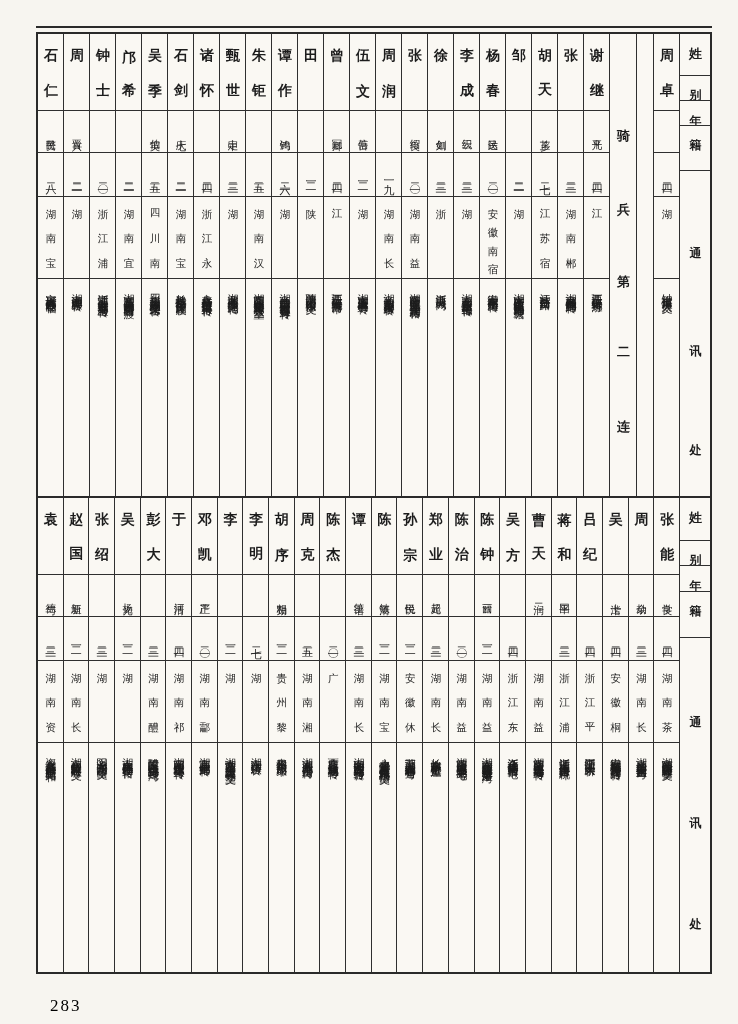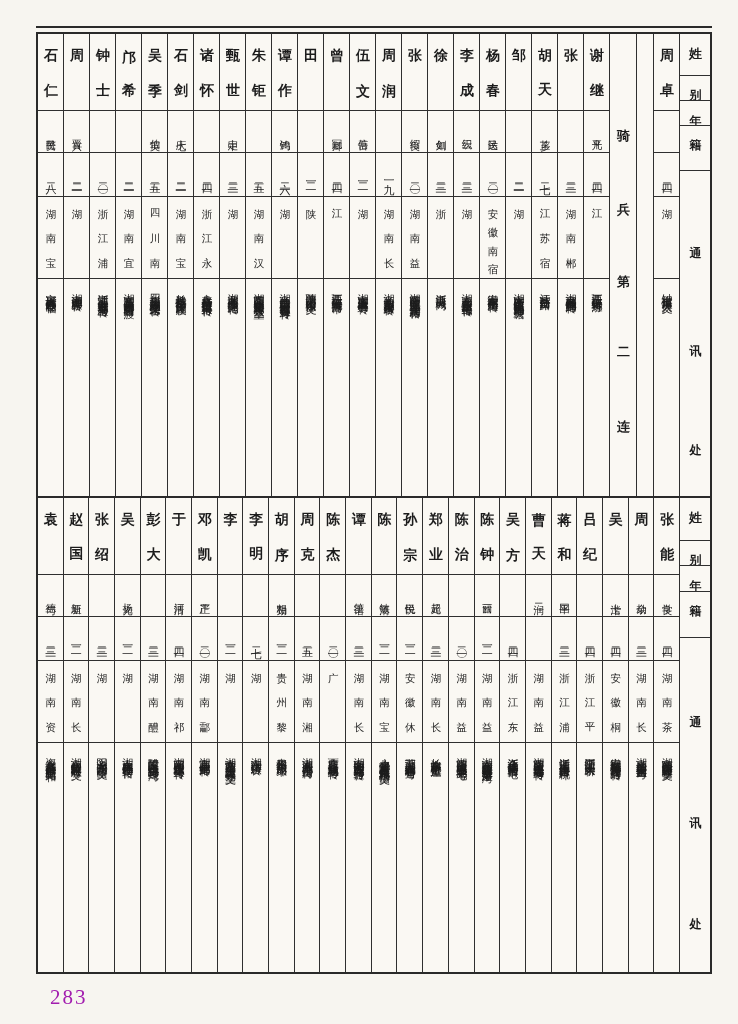--- a/index.html
+++ b/index.html
@@ -51,22 +51,22 @@
   .c-native{height:82px;font-size:10.5px;}
   .c-addr{flex:1 1 auto;align-items:flex-start;font-size:11px;}
   .c-addr .v{padding-top:3px;}
   .hdr .v{font-weight:700;}
   .hdr.c-name{font-size:13px;}
   .hdr.c-alias,.hdr.c-age,.hdr.c-native,.hdr.c-addr{font-size:12px;}
   .hdr.c-addr{align-items:center;}
   .hdr.c-addr .v{height:62%;}
   .note .v{font-weight:700;font-size:13px;height:64%;text-align:justify;text-align-last:justify;}
   .page-number{
-    position:absolute;left:50px;bottom:14px;
-    font-size:21px;letter-spacing:2px;color:#a21caf;
+    position:absolute;left:50px;bottom:8px;
+    font-size:17px;letter-spacing:2px;color:#000000;
   }
 </style>
 </head>
 <body>
 
 <div class="page">
   <div class="content">
     <div class="topline"></div>
     <div class="roster top" id="section-top">
         <div class="col header">

